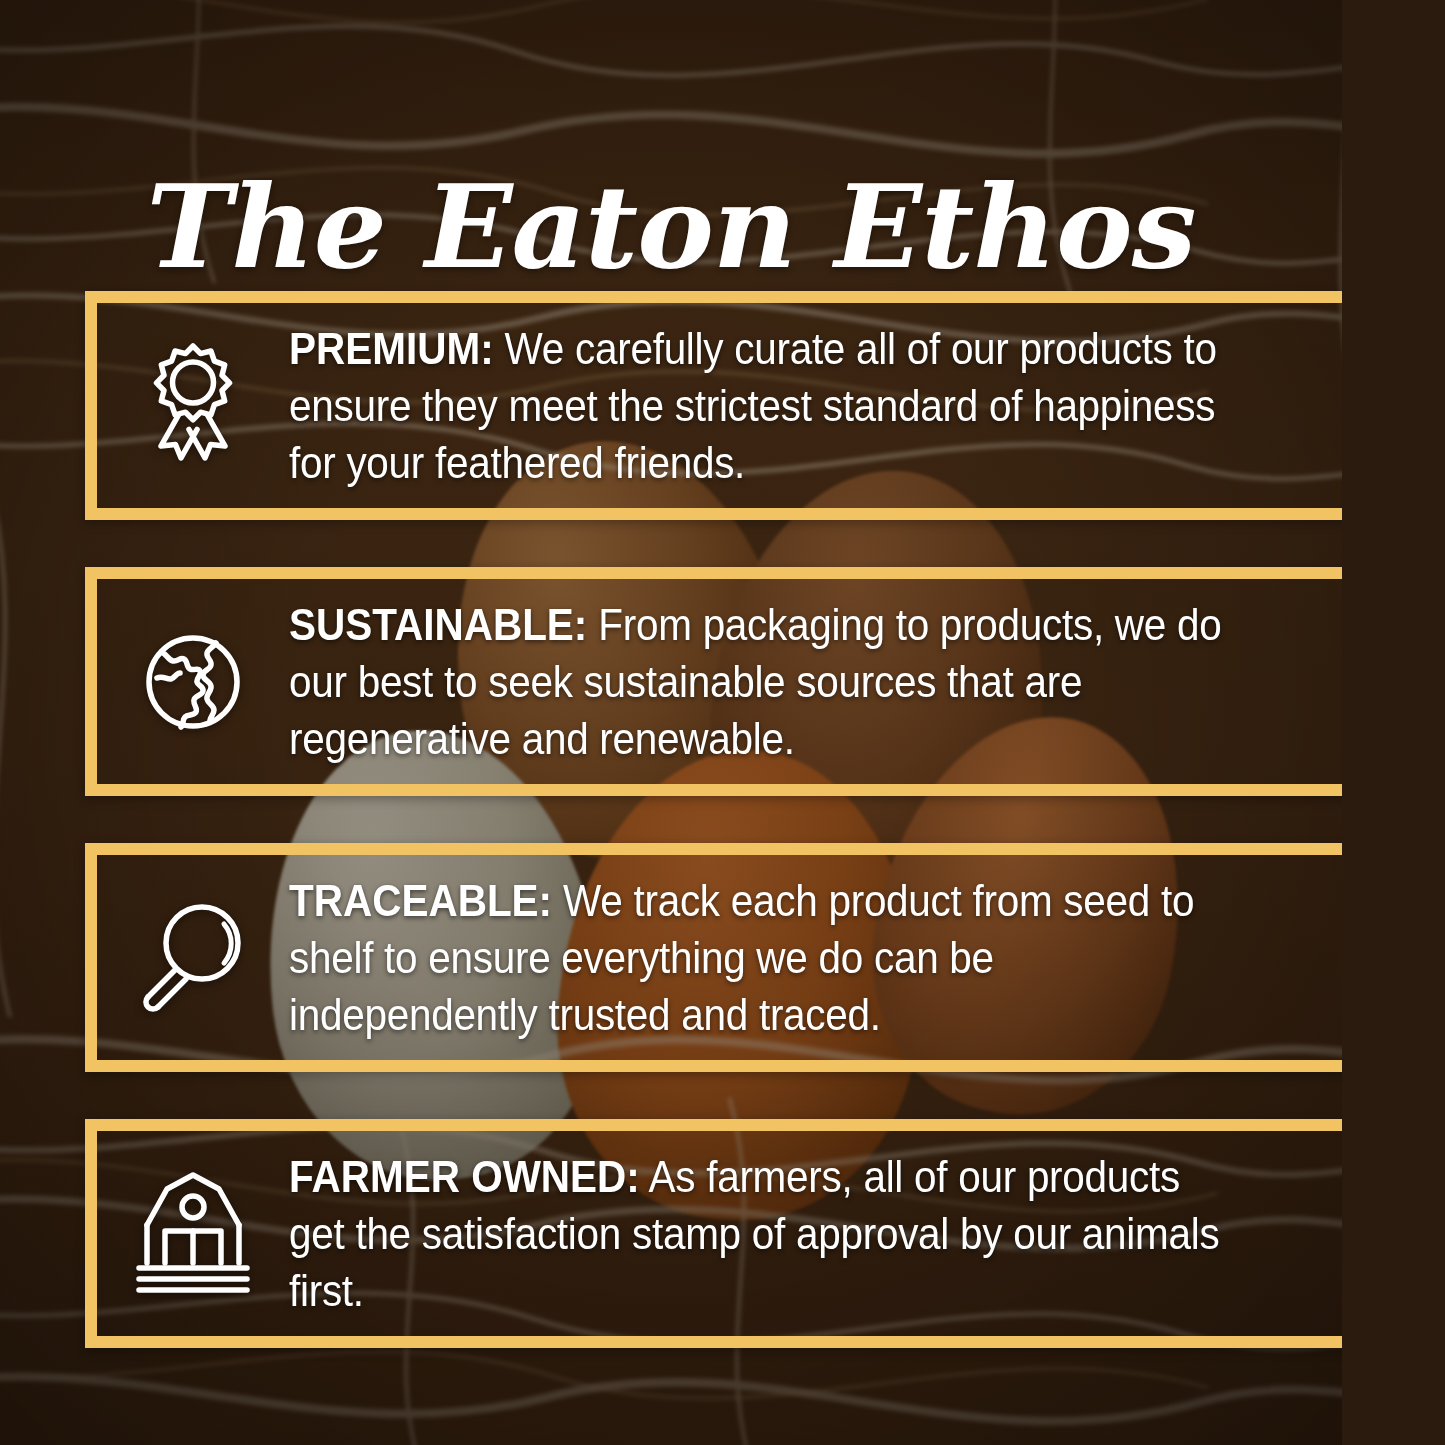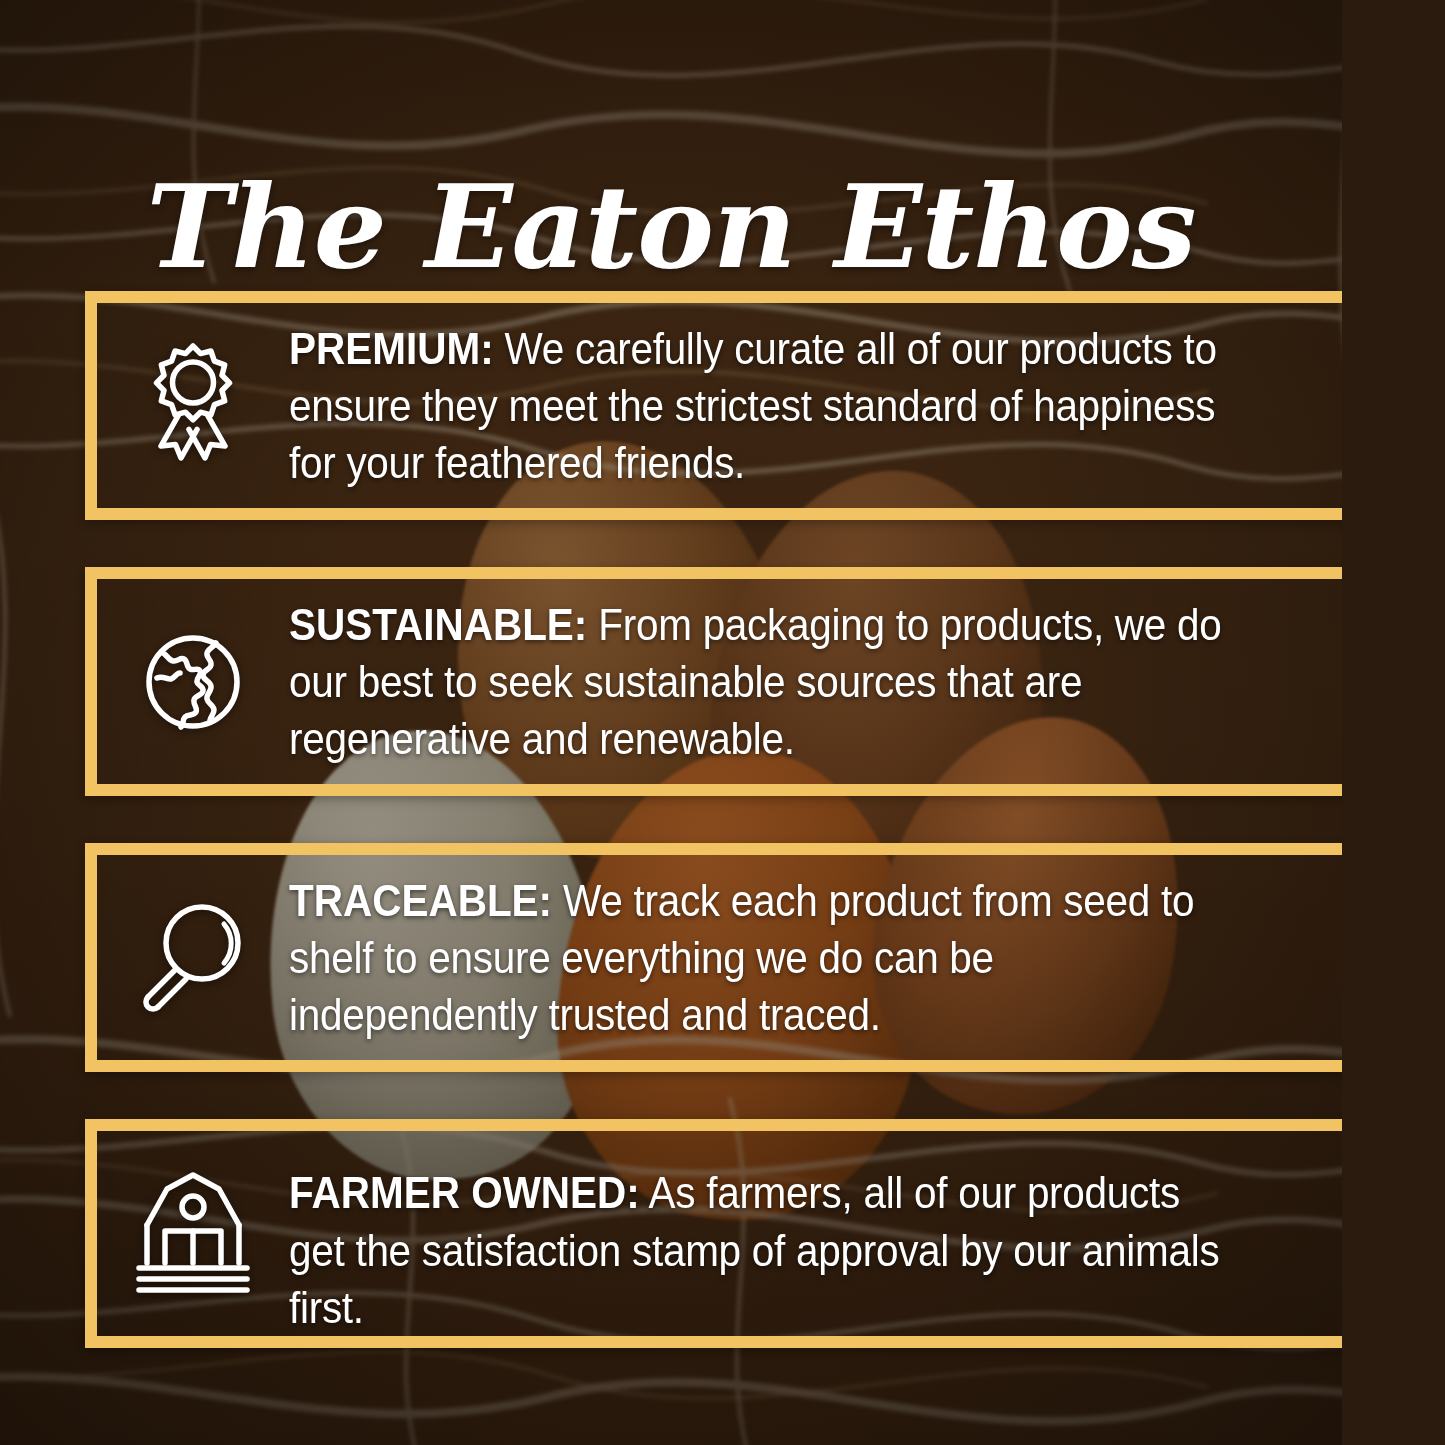--- a/index.html
+++ b/index.html
@@ -84,21 +84,21 @@
     display:flex;
     align-items:center;
     margin-bottom:47px;
     box-shadow:0 3px 10px rgba(0,0,0,.30);
   }
   .card:last-child{margin-bottom:0;}
 
   .card-1{height:229px;}
   .card-2{height:229px;align-items:center;}
   .card-3{height:229px;justify-content:center;}
-  .card-4{height:229px;align-items:flex-end;}
+  .card-4{height:229px;}
 
   .icon-cell{
     flex:0 0 192px;
     display:flex;align-items:center;justify-content:center;
     height:100%;
   }
   .icon-cell svg{display:block;}
 
   .text-cell{
     flex:1 1 auto;

